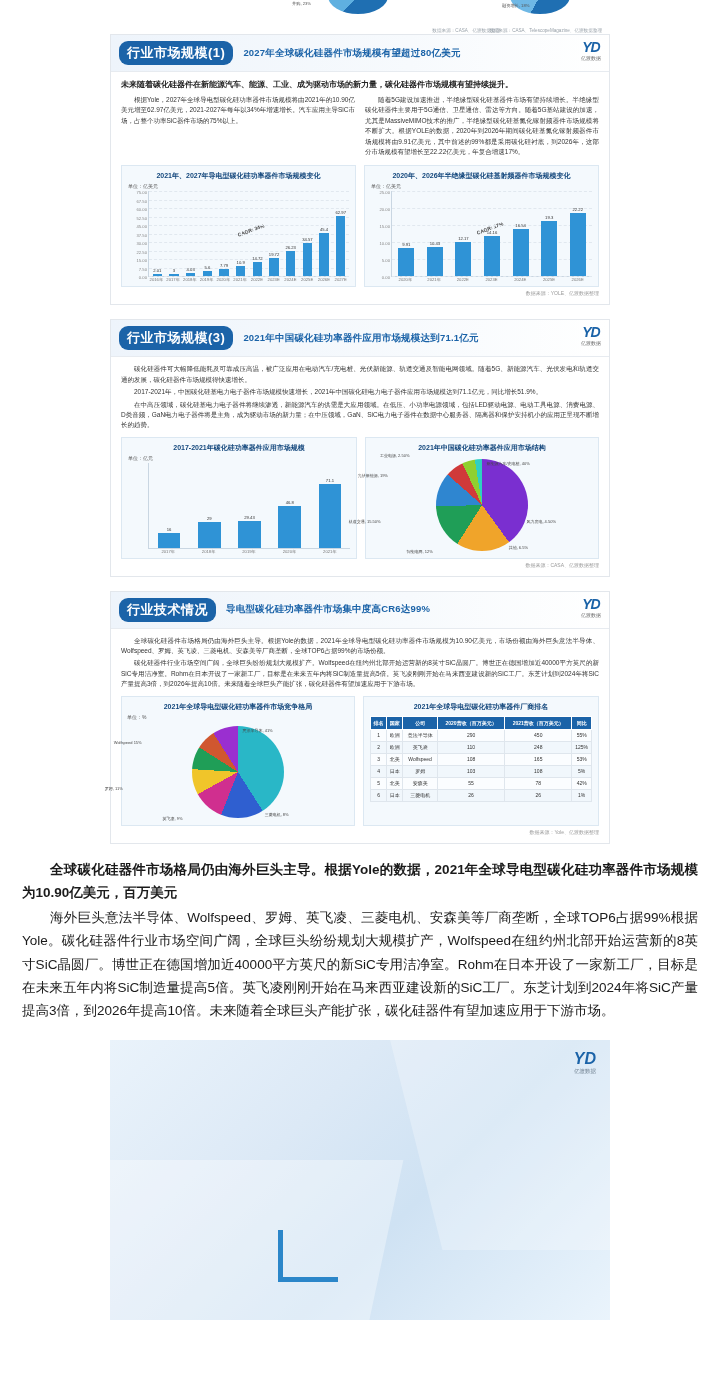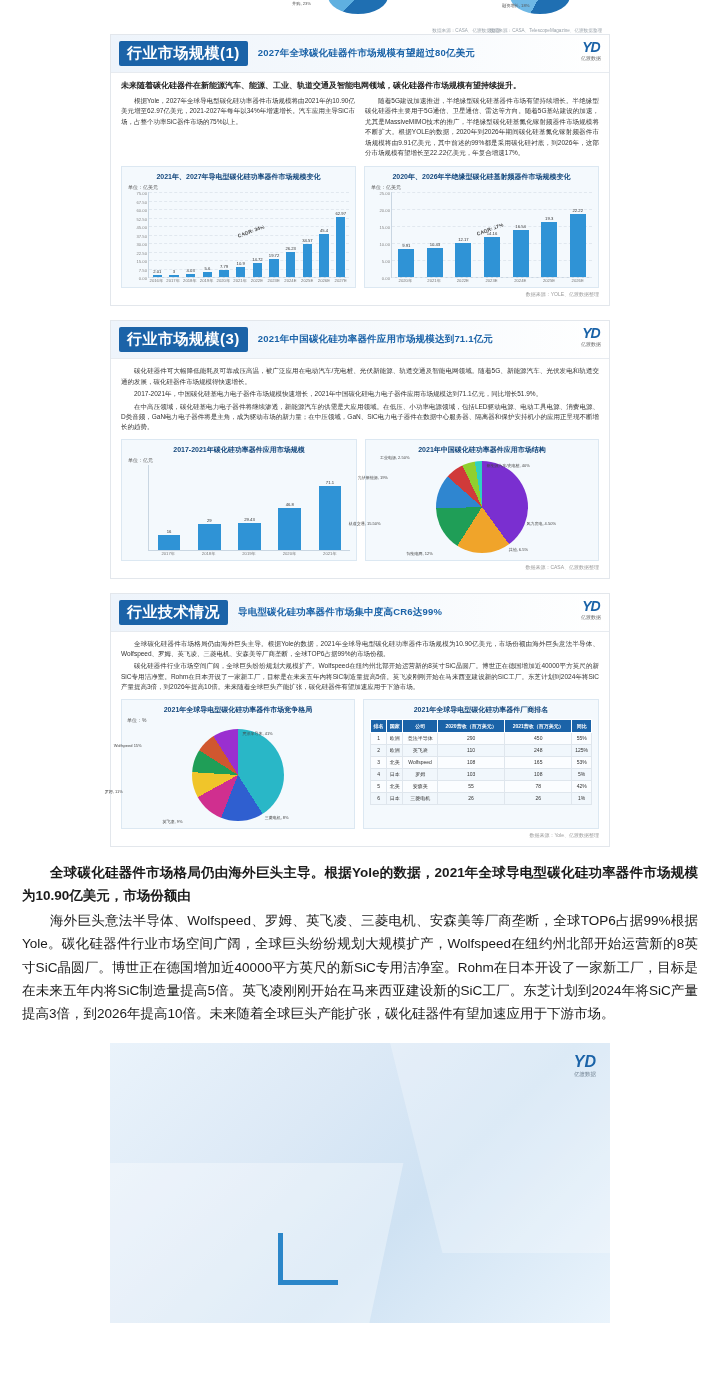--- a/index.html
+++ b/index.html
@@ -28,24 +28,24 @@
     display: flex;
     align-items: center;
     background: linear-gradient(90deg,#eef4fb 0%, #f7fafd 60%, #ffffff 100%);
     padding: 6px 8px;
     border-bottom: 1px solid #e7ebf0;
     position: relative;
   }
   .slide-tag {
     background: #1b63a8;
     color: #fff;
-    font-size: 15px;
+    font-size: 13px;
     font-weight: bold;
     padding: 3px 8px;
-    border-radius: 2px;
+    border-radius: 9px;
     white-space: nowrap;
     letter-spacing: .5px;
   }
   .slide-sub {
     color: #1b63a8;
     font-size: 9.5px;
     font-weight: bold;
     margin-left: 10px;
     white-space: nowrap;
     letter-spacing: .2px;
@@ -273,21 +273,21 @@
   <div class="slide">
     <div class="slide-head">
       <span class="slide-tag">行业市场规模(1)</span>
       <span class="slide-sub">2027年全球碳化硅器件市场规模有望超过80亿美元</span>
       <span class="slide-logo">
         <span class="mark">YD</span>
         <span class="brand">亿渡数据</span>
       </span>
     </div>
     <div class="slide-body">
-      <div class="slide-lead">未来随着碳化硅器件在新能源汽车、能源、工业、轨道交通及智能电网领域，碳化硅器件市场规模有望持续提升。</div>
+      <div class="slide-lead">未来随着碳化硅器件在新能源汽车、能源、工业、成为驱动市场的新力量，碳化硅器件市场规模有望持续提升。</div>
       <div style="display:flex; gap:10px;">
         <p class="slide-para" style="flex:1">根据Yole，2027年全球导电型碳化硅功率器件市场规模将由2021年的10.90亿美元增至62.97亿美元，2021-2027年每年以34%年增速增长。汽车应用主导SiC市场，占整个功率SiC器件市场的75%以上。</p>
         <p class="slide-para" style="flex:1">随着5G建设加速推进，半绝缘型碳化硅基器件市场有望持续增长。半绝缘型碳化硅器件主要用于5G通信、卫星通信、雷达等方向。随着5G基站建设的加速，尤其是MassiveMIMO技术的推广，半绝缘型碳化硅基氮化镓射频器件市场规模将不断扩大。根据YOLE的数据，2020年到2026年期间碳化硅基氮化镓射频器件市场规模将由9.91亿美元，其中前述的99%都是采用碳化硅衬底，到2026年，这部分市场规模有望增长至22.22亿美元，年复合增速17%。</p>
       </div>
 
       <div class="chart-row">
 
         <div class="chart-box">
           <div class="chart-title">2021年、2027年导电型碳化硅功率器件市场规模变化</div>
           <div class="chart-unit">单位：亿美元</div>
@@ -620,21 +620,21 @@
                 </tr>
               </tbody>
           </table>
         </div>
       </div>
       <div class="slide-note">数据来源：Yole、亿渡数据整理</div>
     </div>
   </div>
 
   <div class="text-block">
-    <p class="b">全球碳化硅器件市场格局仍由海外巨头主导。根据Yole的数据，2021年全球导电型碳化硅功率器件市场规模为10.90亿美元，市场份额由</p>
+    <p class="b">全球碳化硅器件市场格局仍由海外巨头主导。根据Yole的数据，2021年全球导电型碳化硅功率器件市场规模为10.90亿美元，百万美元</p>
     <p>海外巨头意法半导体、Wolfspeed、罗姆、英飞凌、三菱电机、安森美等厂商垄断，全球TOP6占据99%根据Yole。碳化硅器件行业市场空间广阔，全球巨头纷纷规划大规模扩产，Wolfspeed在纽约州北部开始运营新的8英寸SiC晶圆厂。博世正在德国增加近40000平方英尺的新SiC专用洁净室。Rohm在日本开设了一家新工厂，目标是在未来五年内将SiC制造量提高5倍。英飞凌刚刚开始在马来西亚建设新的SiC工厂。东芝计划到2024年将SiC产量提高3倍，到2026年提高10倍。未来随着全球巨头产能扩张，碳化硅器件有望加速应用于下游市场。</p>
   </div>
 
   <div class="cover">
     <div class="shape1"></div>
     <div class="shape2"></div>
     <div class="bracket"></div>
     <div class="cover-logo">
       <span class="mark">YD</span>
       <span class="brand">亿渡数据</span>

